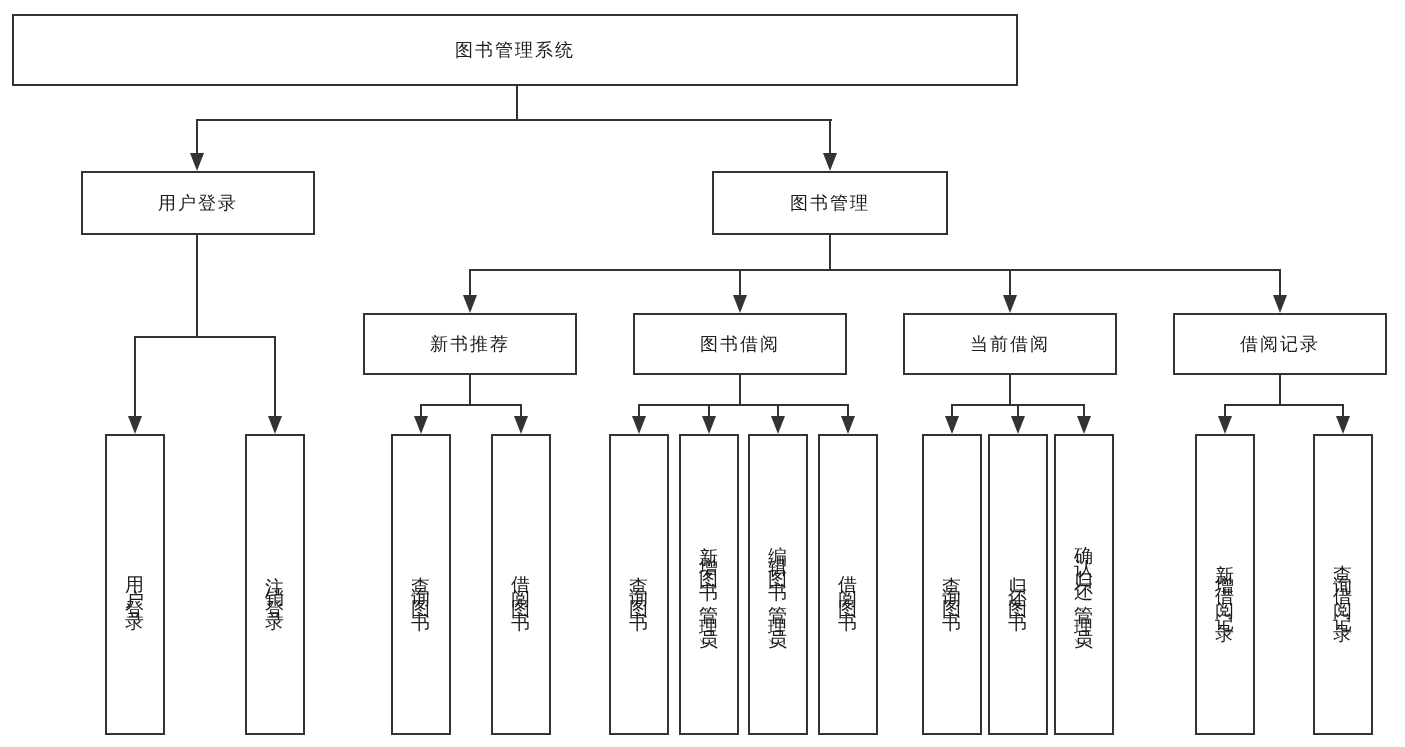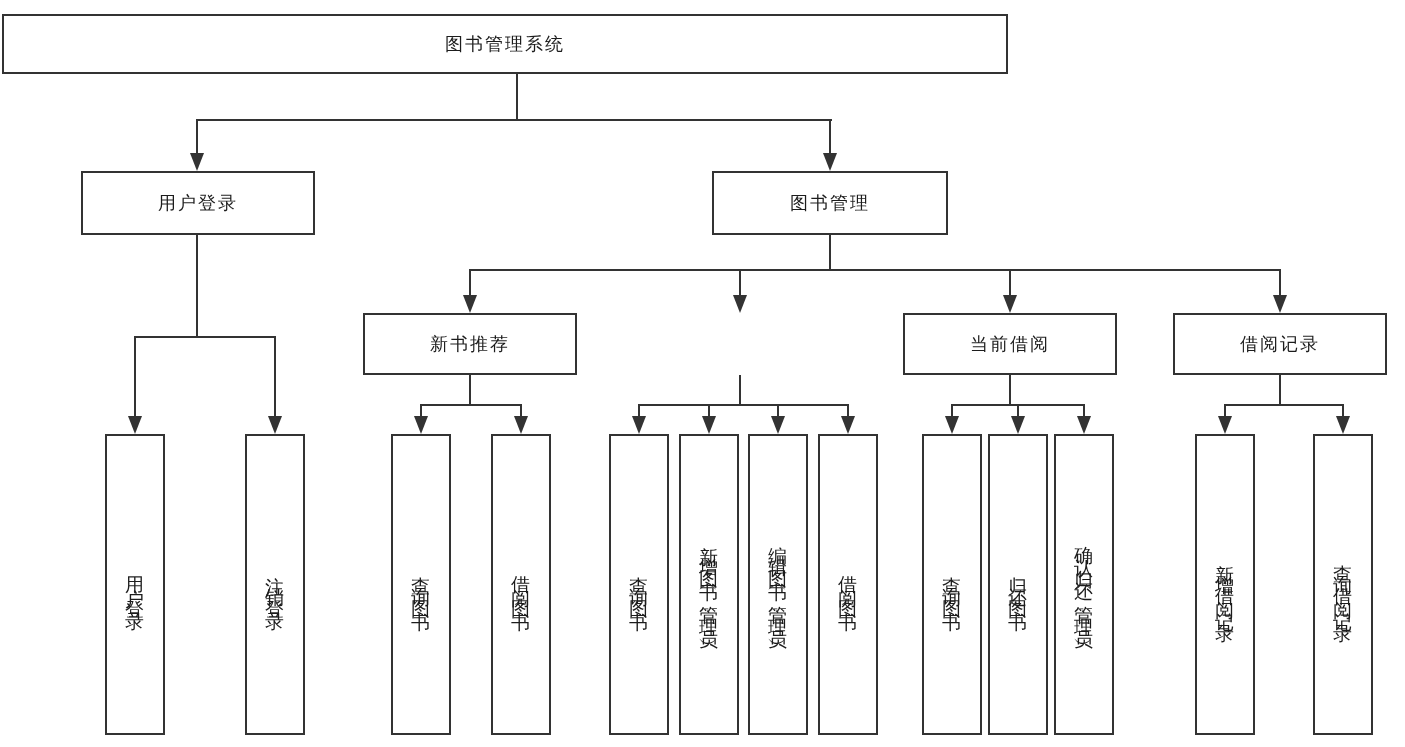--- a/index.html
+++ b/index.html
@@ -110,26 +110,27 @@
   <div class="vline" style="left:1083px;top:404px;height:14px"></div>
   <div class="arrow" style="left:1077px;top:416px"></div>
 
   <div class="vline" style="left:1279px;top:375px;height:31px"></div>
   <div class="hline" style="left:1224px;top:404px;width:120px"></div>
   <div class="vline" style="left:1224px;top:404px;height:14px"></div>
   <div class="arrow" style="left:1218px;top:416px"></div>
   <div class="vline" style="left:1342px;top:404px;height:14px"></div>
   <div class="arrow" style="left:1336px;top:416px"></div>
 
-  <div class="box hbox" style="left:2px;top:14px;width:1006px;height:60px">图书管理系统</div>
+  <div class="box hbox" style="left:12px;top:14px;width:1006px;height:72px">图书管理系统</div>
 
   <div class="box hbox" style="left:81px;top:171px;width:234px;height:64px">用户登录</div>
   <div class="box hbox" style="left:363px;top:313px;width:214px;height:62px">新书推荐</div>
 
   <div class="box hbox" style="left:712px;top:171px;width:236px;height:64px">图书管理</div>
+  <div class="box hbox" style="left:633px;top:313px;width:214px;height:62px">图书借阅</div>
   <div class="box hbox" style="left:1173px;top:313px;width:214px;height:62px">借阅记录</div>
   <div class="box hbox" style="left:903px;top:313px;width:214px;height:62px">当前借阅</div>
 
   <div class="box vbox" style="left:105px">用户登录</div>
   <div class="box vbox" style="left:245px">注销登录</div>
 
   <div class="box vbox" style="left:391px">查询图书</div>
   <div class="box vbox" style="left:491px">借阅图书</div>
 
   <div class="box vbox" style="left:609px">查询图书</div>

